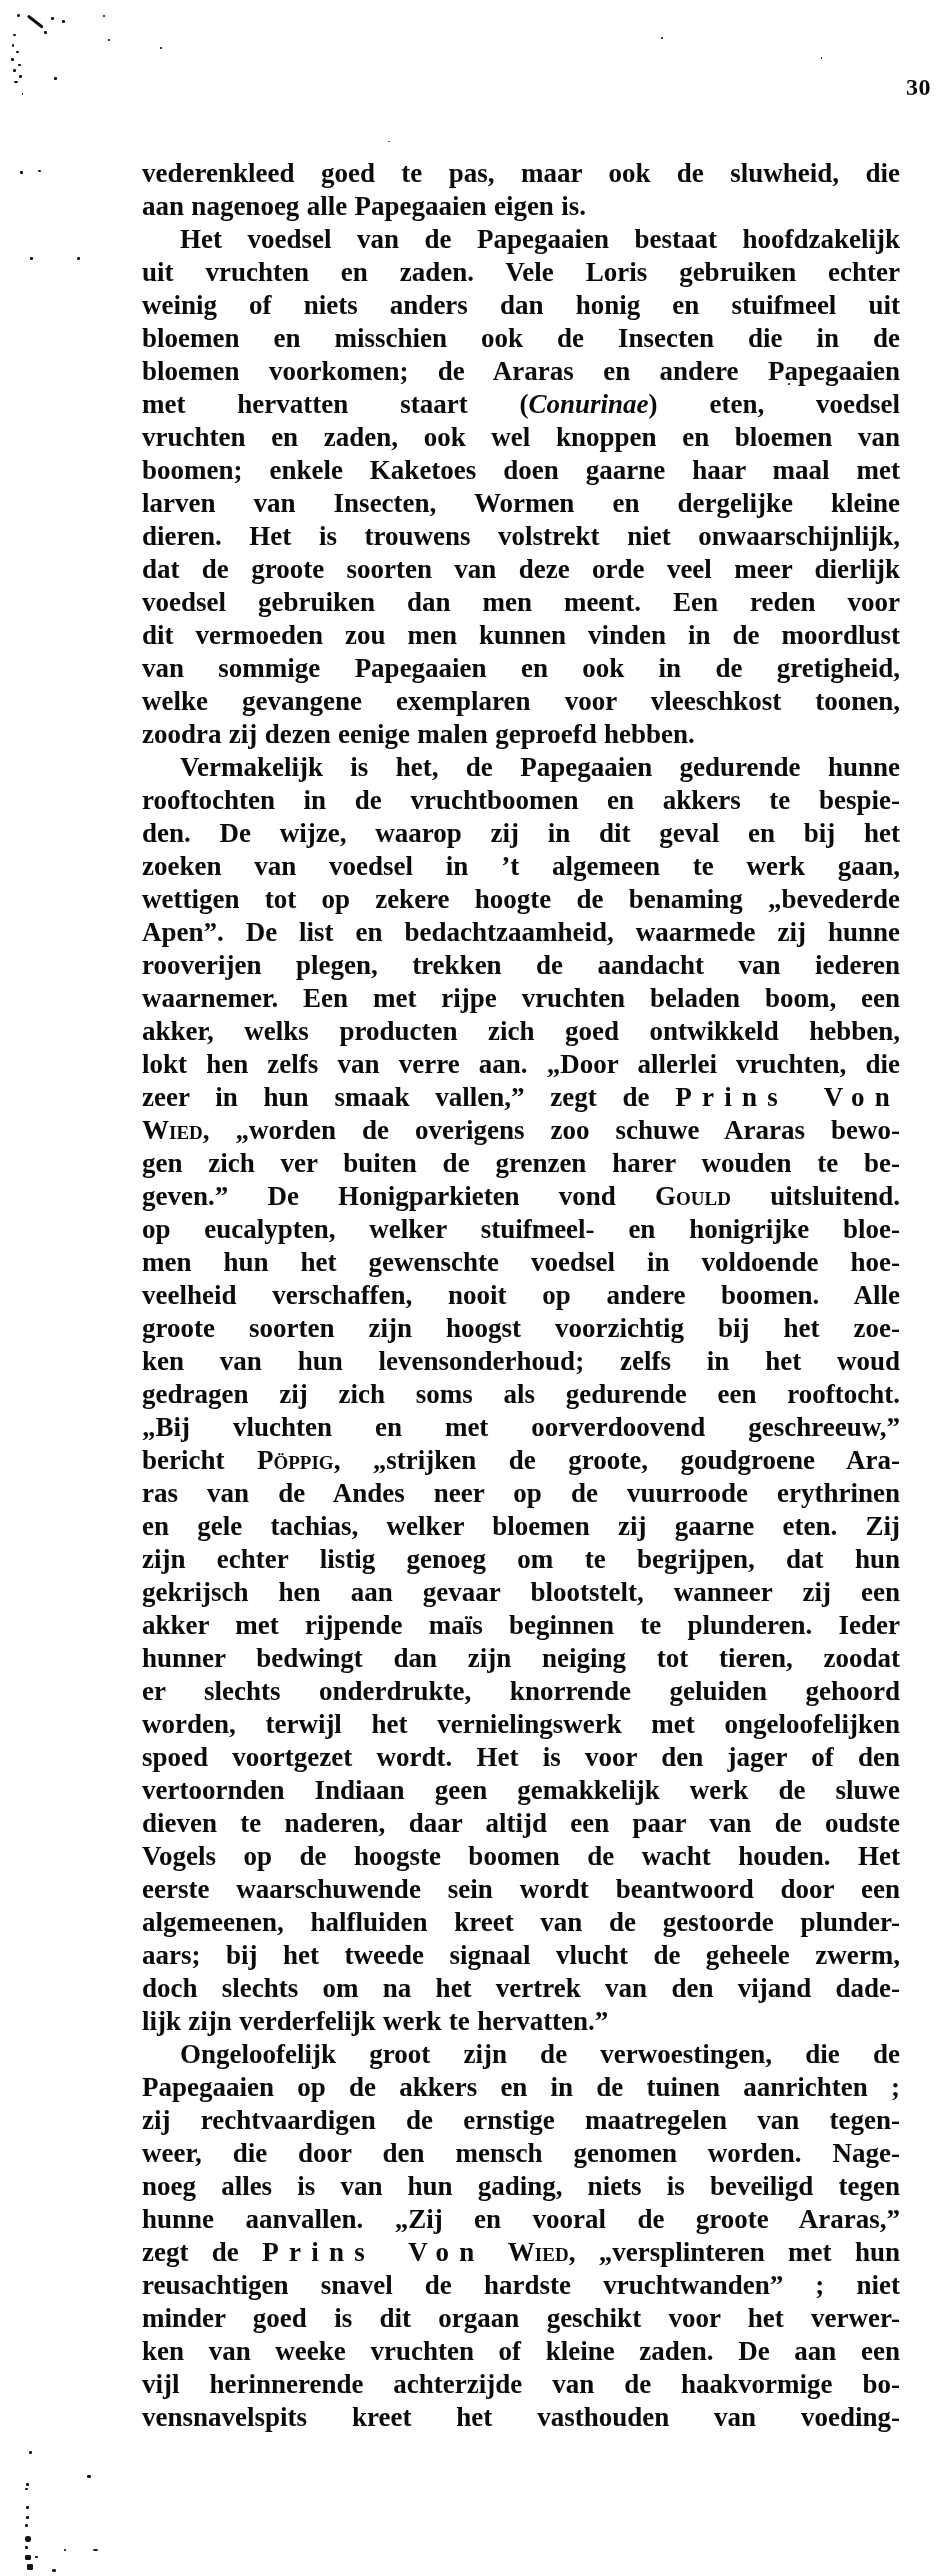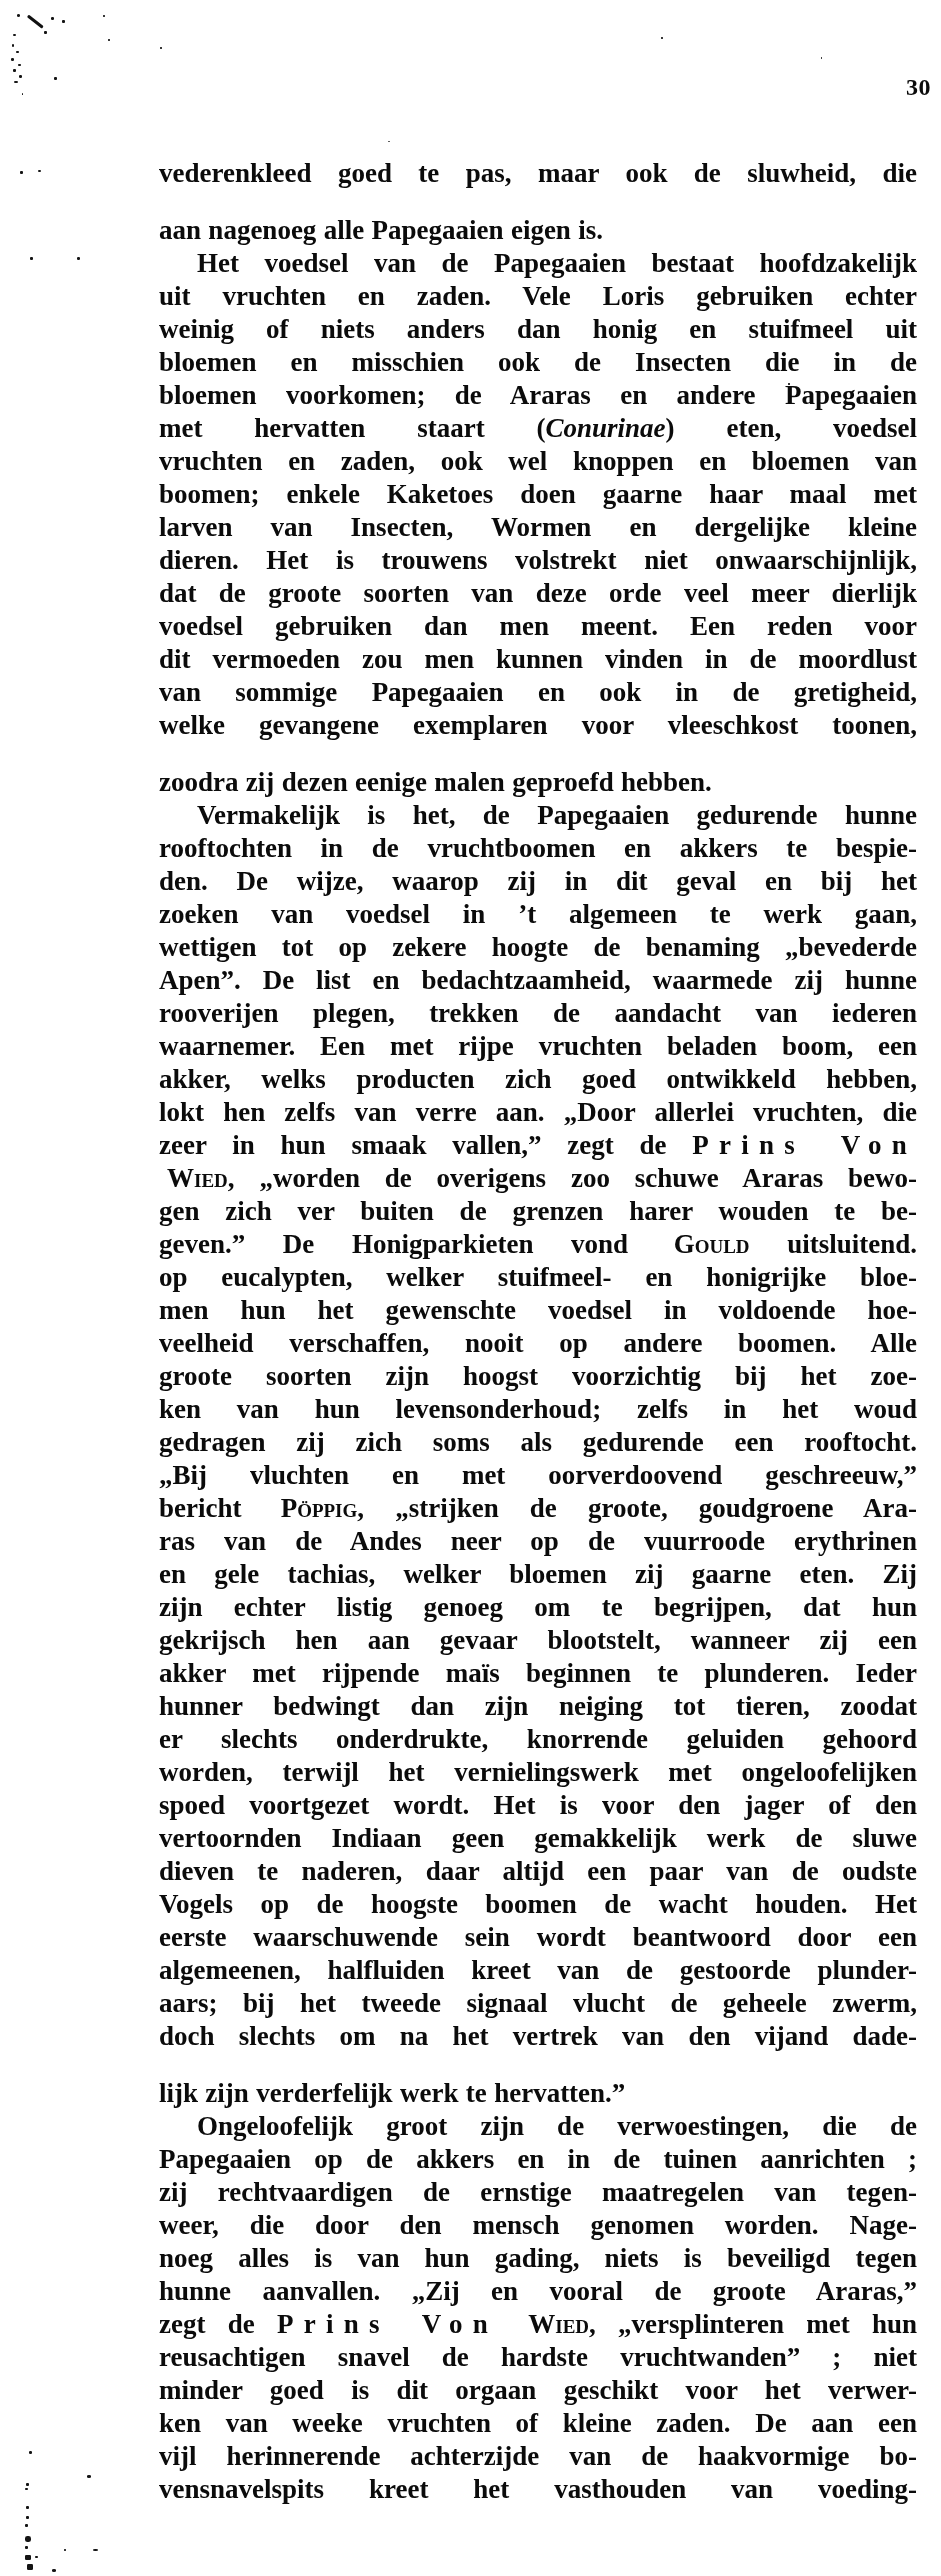--- a/index.html
+++ b/index.html
@@ -6,29 +6,29 @@
   body{
     width:941px;height:2576px;position:relative;overflow:hidden;
     background:#ffffff;
     font-family:"Liberation Serif","DejaVu Serif",serif;
   }
   .page{position:absolute;inset:0;background:#ffffff;color:#0b0b0b;}
   .folio{
     position:absolute;left:906px;top:70px;width:28px;height:36px;overflow:hidden;
     font-weight:700;font-size:24px;line-height:35px;letter-spacing:0.6px;white-space:nowrap;
   }
-  .text-column{position:absolute;left:159px;top:157px;width:758px;}
+  .text-column{position:absolute;left:142px;top:157px;width:758px;}
   .tl{
     font-weight:700;font-size:27px;line-height:33px;height:33px;overflow:hidden;
     text-align:justify;text-align-last:justify;-moz-text-align-last:justify;
     word-spacing:0.6px;
   }
-  .tl.end{text-align-last:left;margin-top:24px;-moz-text-align-last:left;}
+  .tl.end{text-align-last:left;-moz-text-align-last:left;}
   .tl.indent{text-indent:38px;}
-  .sc{font-variant:small-caps;margin-left:8px;}
+  .sc{font-variant:small-caps;}
   .sp{letter-spacing:0.38em;}
   .it{font-style:italic;}
   .speck{position:absolute;background:#141414;border-radius:40%;}
   .slash{position:absolute;background:#111;border-radius:1.2px;transform:rotate(38deg);}
 </style>
 </head>
 <body>
 
 <div class="page">
 

